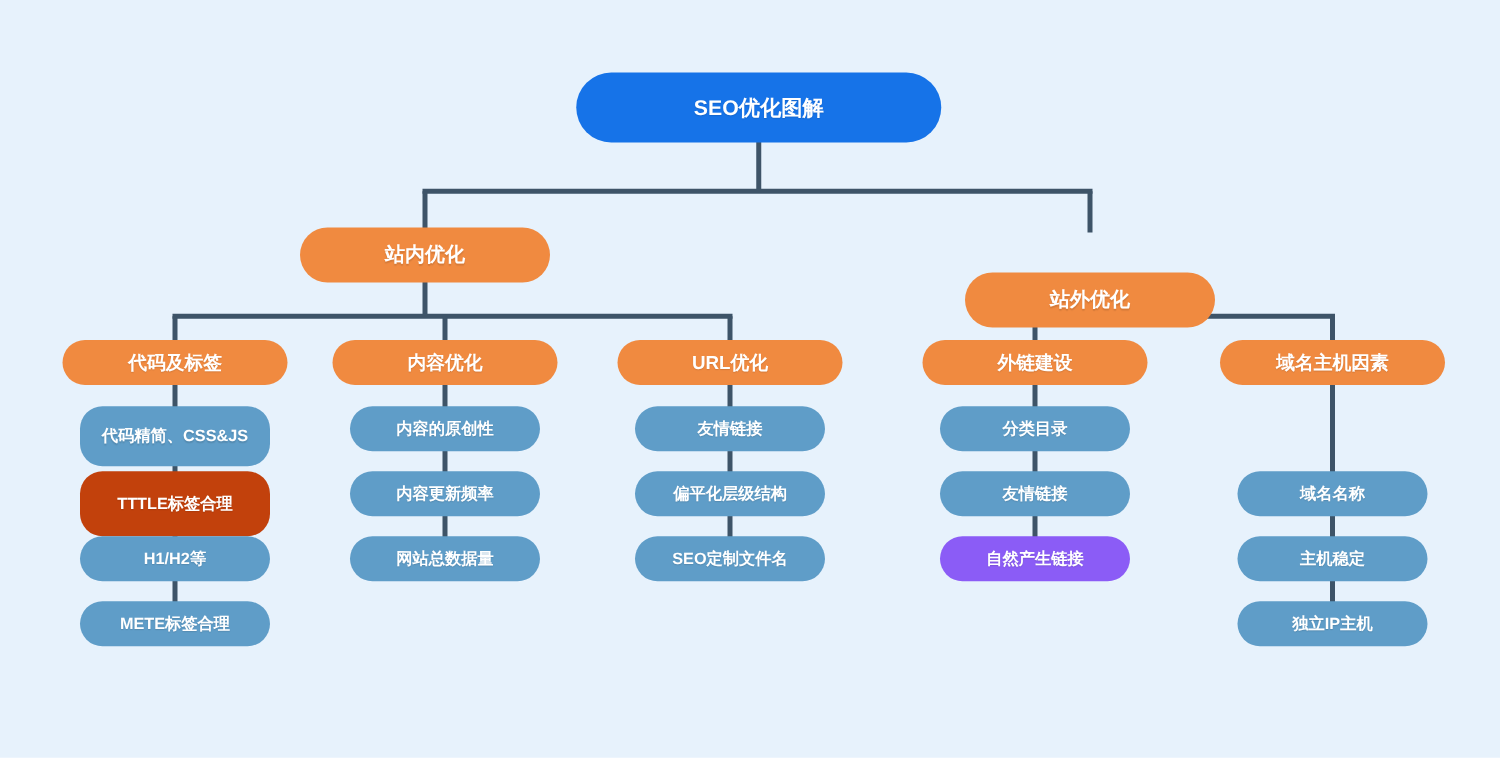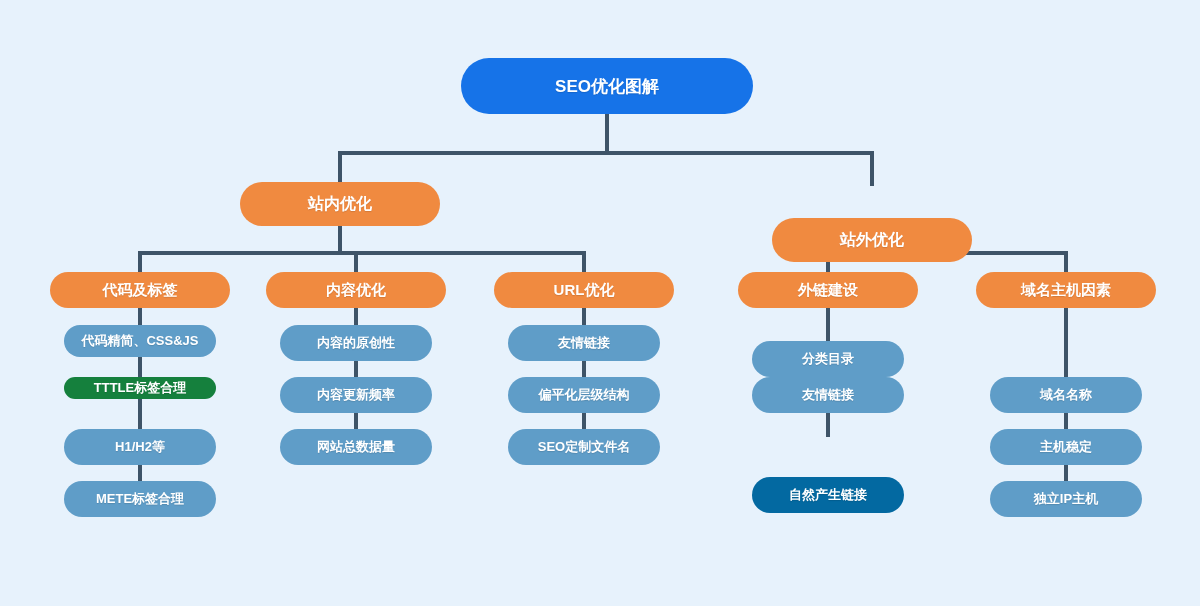--- a/index.html
+++ b/index.html
@@ -50,34 +50,34 @@
     <div class="line" style="left: 826px; top: 253px; width: 4px; height: 23px; background: rgb(62, 84, 104);"></div>
     <div class="line" style="left: 1064px; top: 253px; width: 4px; height: 23px; background: rgb(62, 84, 104);"></div>
     <div class="line" style="left: 138px; top: 306px; width: 4px; height: 183px; background: rgb(62, 84, 104);"></div>
     <div class="line" style="left: 354px; top: 306px; width: 4px; height: 131px; background: rgb(62, 84, 104);"></div>
     <div class="line" style="left: 582px; top: 306px; width: 4px; height: 131px; background: rgb(62, 84, 104);"></div>
     <div class="line" style="left: 826px; top: 306px; width: 4px; height: 131px; background: rgb(62, 84, 104);"></div>
     <div class="line" style="left: 1064px; top: 306px; width: 4px; height: 183px; background: rgb(62, 84, 104);"></div>
     <div class="node root" style="left: 461px; top: 58px; width: 292px; height: 56px; background: rgb(22, 115, 232);">SEO优化图解</div>
     <div class="node cat" style="left: 50px; top: 272px; width: 180px; height: 36px; background: rgb(240, 138, 64);">代码及标签</div>
     <div class="node branch" style="left: 240px; top: 182px; width: 200px; height: 44px; background: rgb(240, 138, 64);">站内优化</div>
-    <div class="node leaf" style="left: 64px; top: 325px; width: 152px; height: 32px; background: rgb(95, 157, 200);">代码精简、CSS&amp;JS</div>
-    <div class="node leaf" style="left: 64px; top: 377px; width: 152px; height: 22px; background: #15803d;">TTTLE标签合理</div>
+    <div class="node leaf" style="left: 64px; top: 325px; width: 152px; height: 48px; background: rgb(95, 157, 200);">代码精简、CSS&amp;JS</div>
+    <div class="node leaf" style="left: 64px; top: 377px; width: 152px; height: 52px; background: #c2410c;">TTTLE标签合理</div>
     <div class="node leaf" style="left: 64px; top: 429px; width: 152px; height: 36px; background: rgb(95, 157, 200);">H1/H2等</div>
     <div class="node leaf" style="left: 64px; top: 481px; width: 152px; height: 36px; background: rgb(95, 157, 200);">METE标签合理</div>
     <div class="node cat" style="left: 266px; top: 272px; width: 180px; height: 36px; background: rgb(240, 138, 64);">内容优化</div>
     <div class="node leaf" style="left: 280px; top: 325px; width: 152px; height: 36px; background: rgb(95, 157, 200);">内容的原创性</div>
     <div class="node leaf" style="left: 280px; top: 377px; width: 152px; height: 36px; background: rgb(95, 157, 200);">内容更新频率</div>
     <div class="node leaf" style="left: 280px; top: 429px; width: 152px; height: 36px; background: rgb(95, 157, 200);">网站总数据量</div>
     <div class="node cat" style="left: 494px; top: 272px; width: 180px; height: 36px; background: rgb(240, 138, 64);">URL优化</div>
     <div class="node leaf" style="left: 508px; top: 325px; width: 152px; height: 36px; background: rgb(95, 157, 200);">友情链接</div>
     <div class="node leaf" style="left: 508px; top: 377px; width: 152px; height: 36px; background: rgb(95, 157, 200);">偏平化层级结构</div>
     <div class="node leaf" style="left: 508px; top: 429px; width: 152px; height: 36px; background: rgb(95, 157, 200);">SEO定制文件名</div>
     <div class="node branch" style="left: 772px; top: 182px; width: 200px; height: 44px; background: rgb(240, 138, 64); margin-top: 36px;">站外优化</div>
     <div class="node cat" style="left: 738px; top: 272px; width: 180px; height: 36px; background: rgb(240, 138, 64);">外链建设</div>
-    <div class="node leaf" style="left: 752px; top: 325px; width: 152px; height: 36px; background: rgb(95, 157, 200); margin-top: 16px;">分类目录</div>
+    <div class="node leaf" style="left: 752px; top: 325px; width: 152px; height: 36px; background: rgb(95, 157, 200);">分类目录</div>
     <div class="node leaf" style="left: 752px; top: 377px; width: 152px; height: 36px; background: rgb(95, 157, 200);">友情链接</div>
-    <div class="node leaf" style="left: 752px; top: 429px; width: 152px; height: 36px; background: #0369a1; margin-top: 48px;">自然产生链接</div>
+    <div class="node leaf" style="left: 752px; top: 429px; width: 152px; height: 36px; background: #8b5cf6;">自然产生链接</div>
     <div class="node cat" style="left: 976px; top: 272px; width: 180px; height: 36px; background: rgb(240, 138, 64);">域名主机因素</div>
     <div class="node leaf" style="left: 990px; top: 377px; width: 152px; height: 36px; background: rgb(95, 157, 200);">域名名称</div>
     <div class="node leaf" style="left: 990px; top: 429px; width: 152px; height: 36px; background: rgb(95, 157, 200);">主机稳定</div>
     <div class="node leaf" style="left: 990px; top: 481px; width: 152px; height: 36px; background: rgb(95, 157, 200);">独立IP主机</div>
   </div>
 
 </body></html>

